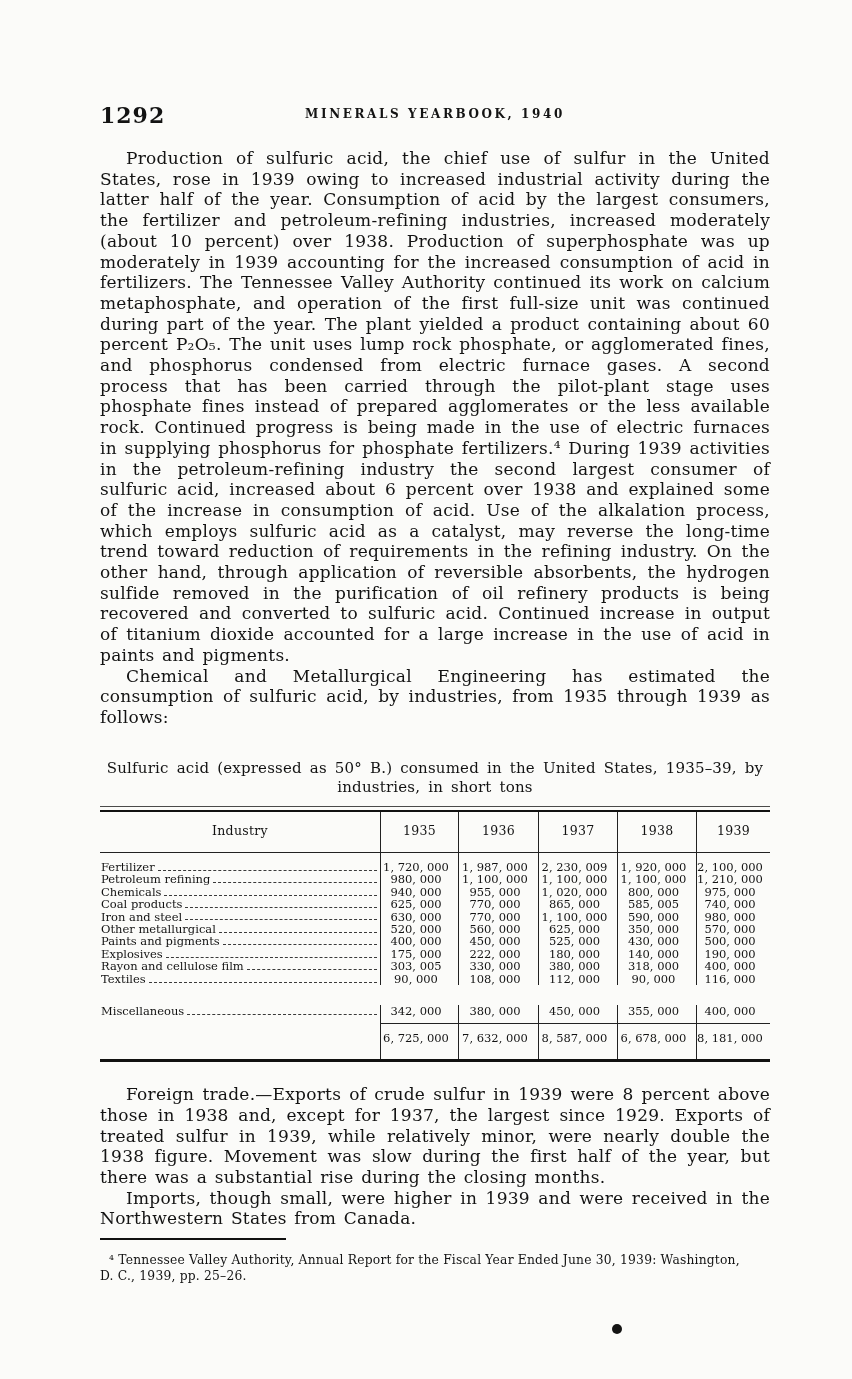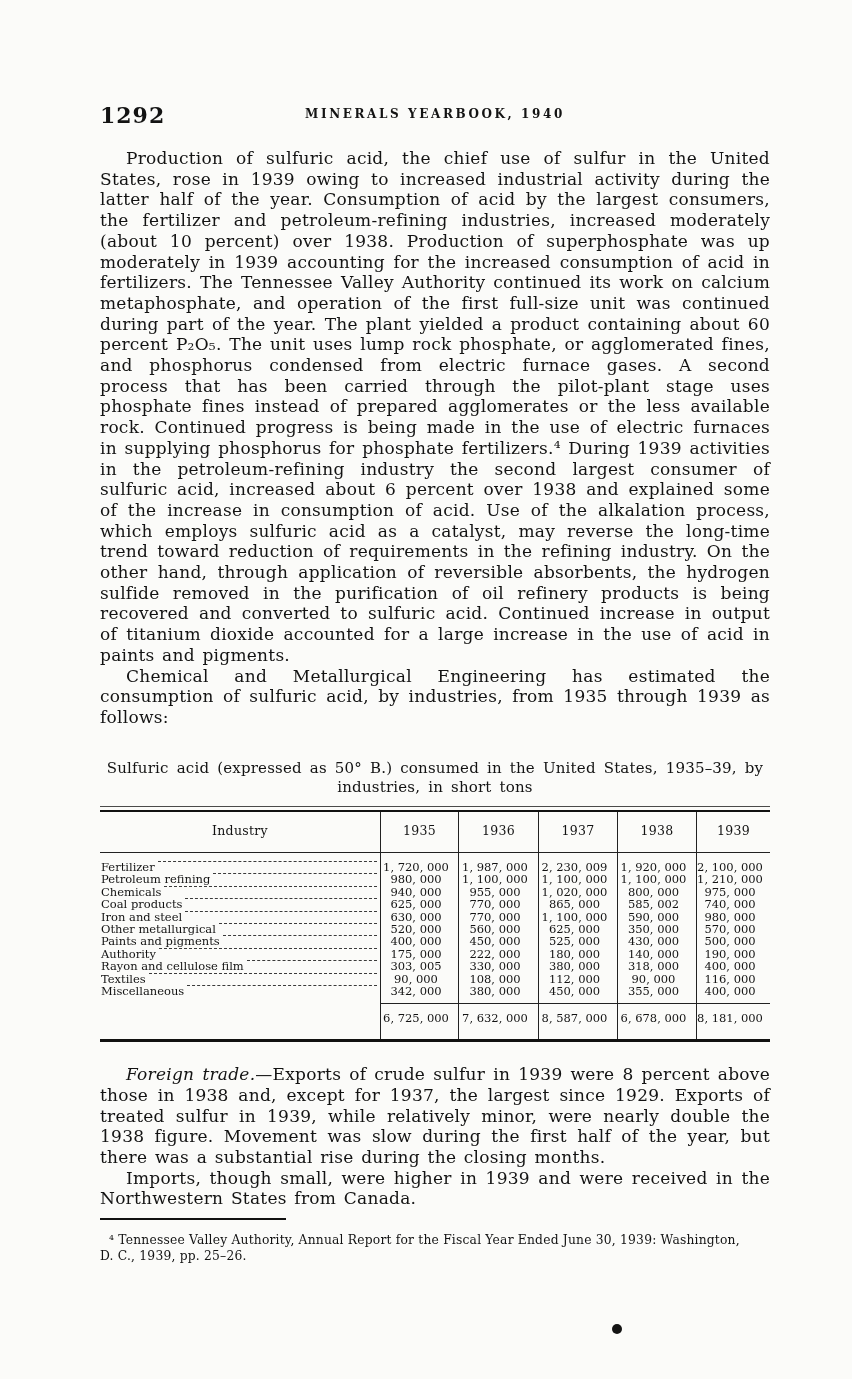--- a/index.html
+++ b/index.html
@@ -28,21 +28,21 @@
     font-size:12px;font-weight:700;letter-spacing:2.6px;white-space:nowrap;
   }
   
   .para{
     font-size:17px;line-height:20.7px;
     text-align:justify;
     letter-spacing:0.25px;word-spacing:2px;
     text-indent:26px;
     margin:0;
   }
-  .ital{font-style:italic;margin-top:32px;}
+  .ital{margin-top:32px;}
   
   .caption{
     margin-top:31px;
     font-size:15px;line-height:19px;
     text-align:center;
     letter-spacing:0.2px;word-spacing:3px;
   }
   
   .tablewrap{margin-top:9px;}
   .dblrule{height:3px;border-top:1px solid #4a4a4a;border-bottom:2px solid #111;}
@@ -53,28 +53,28 @@
     font-size:11.5px;line-height:12.45px;
   }
   .cell{min-height:12.45px;}
   .yc{border-left:1px solid #222;}
   .hdr{
     border-bottom:1px solid #222;
     height:40px;
     display:flex;align-items:center;justify-content:center;
     font-size:12.5px;letter-spacing:0.3px;
   }
-  .lab{display:flex;padding-left:1px;white-space:nowrap;}
+  .lab{display:flex;align-items:flex-end;padding-left:1px;white-space:nowrap;}
   .lab .leader{
     flex:1;margin:0 3px 2.5px 3px;
     border-bottom:1.5px dashed #3a3a3a;height:0;
   }
   .num{text-align:center;padding-right:7px;}
   .r0{padding-top:8px;}
-  .rlast{padding-bottom:5px;}
+  .rlast{padding-bottom:5px;margin-top:20px;}
   .tot{padding-top:8px;padding-bottom:15px;}
   .tot.yc{border-top:1px solid #222;}
   
   .fnrule{width:186px;border-top:2px solid #111;margin-top:9px;}
   .footnote{font-size:12.3px;line-height:15.5px;letter-spacing:0.2px;margin-top:13px;}
   .fn1{text-indent:9px;}
   
   .inkdot{
     position:absolute;left:612px;top:1324px;
     width:10px;height:10px;border-radius:50%;background:#141414;
@@ -140,21 +140,21 @@
       <div class="cell yc num">800, 000</div>
       <div class="cell yc num">975, 000</div>
 
       <div class="cell lab">
           <span>Coal products</span>
           <span class="leader"></span>
         </div>
       <div class="cell yc num">625, 000</div>
       <div class="cell yc num">770, 000</div>
       <div class="cell yc num">865, 000</div>
-      <div class="cell yc num">585, 002</div>
+      <div class="cell yc num">585, 005</div>
       <div class="cell yc num">740, 000</div>
 
       <div class="cell lab">
           <span>Iron and steel</span>
           <span class="leader"></span>
         </div>
       <div class="cell yc num">630, 000</div>
       <div class="cell yc num">770, 000</div>
       <div class="cell yc num">1, 100, 000</div>
       <div class="cell yc num">590, 000</div>
@@ -174,21 +174,21 @@
           <span>Paints and pigments</span>
           <span class="leader"></span>
         </div>
       <div class="cell yc num">400, 000</div>
       <div class="cell yc num">450, 000</div>
       <div class="cell yc num">525, 000</div>
       <div class="cell yc num">430, 000</div>
       <div class="cell yc num">500, 000</div>
 
       <div class="cell lab">
-          <span>Authority</span>
+          <span>Explosives</span>
           <span class="leader"></span>
         </div>
       <div class="cell yc num">175, 000</div>
       <div class="cell yc num">222, 000</div>
       <div class="cell yc num">180, 000</div>
       <div class="cell yc num">140, 000</div>
       <div class="cell yc num">190, 000</div>
 
       <div class="cell lab">
           <span>Rayon and cellulose film</span>

